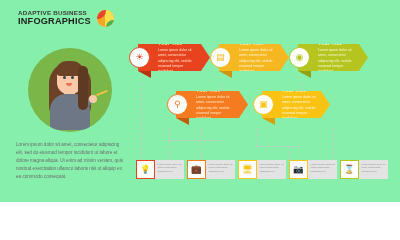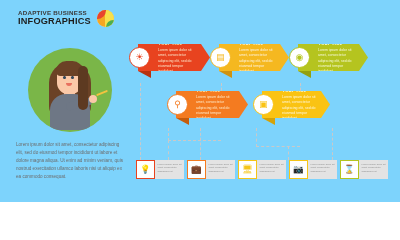--- a/index.html
+++ b/index.html
@@ -5,21 +5,21 @@
   * { box-sizing: border-box; margin: 0; padding: 0; }
   html, body {
     width: 400px; height: 202px;
     background: #ffffff;
     font-family: "Liberation Sans", sans-serif;
     overflow: hidden;
   }
   #slide {
     position: relative;
     width: 400px; height: 202px;
-    background: #7dd3fc;
+    background: #86efac;
   }
 
   
   #logo-block {
     position: absolute; left: 18px; top: 10px;
     display: flex; align-items: center; gap: 6px;
   }
   .logo-text { line-height: 1.05; }
   .logo-line1 {
     font-size: 6.2px; font-weight: bold; letter-spacing: .25px;

